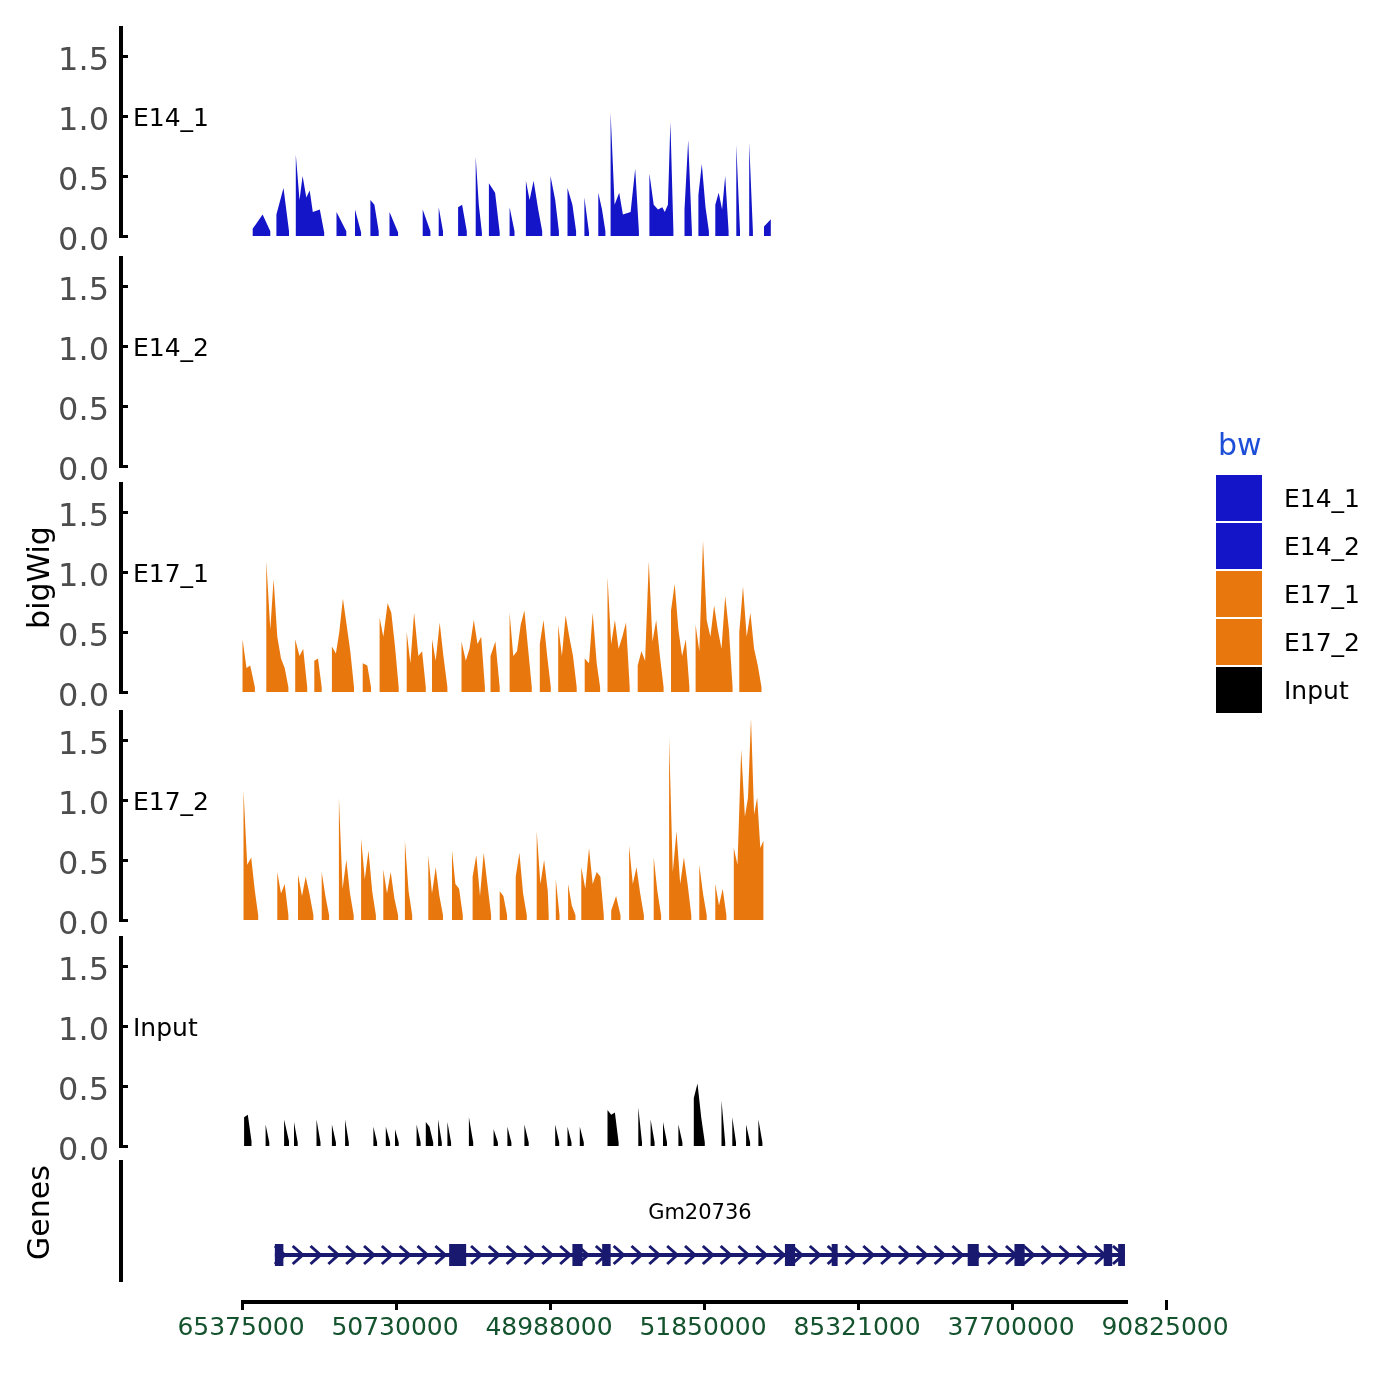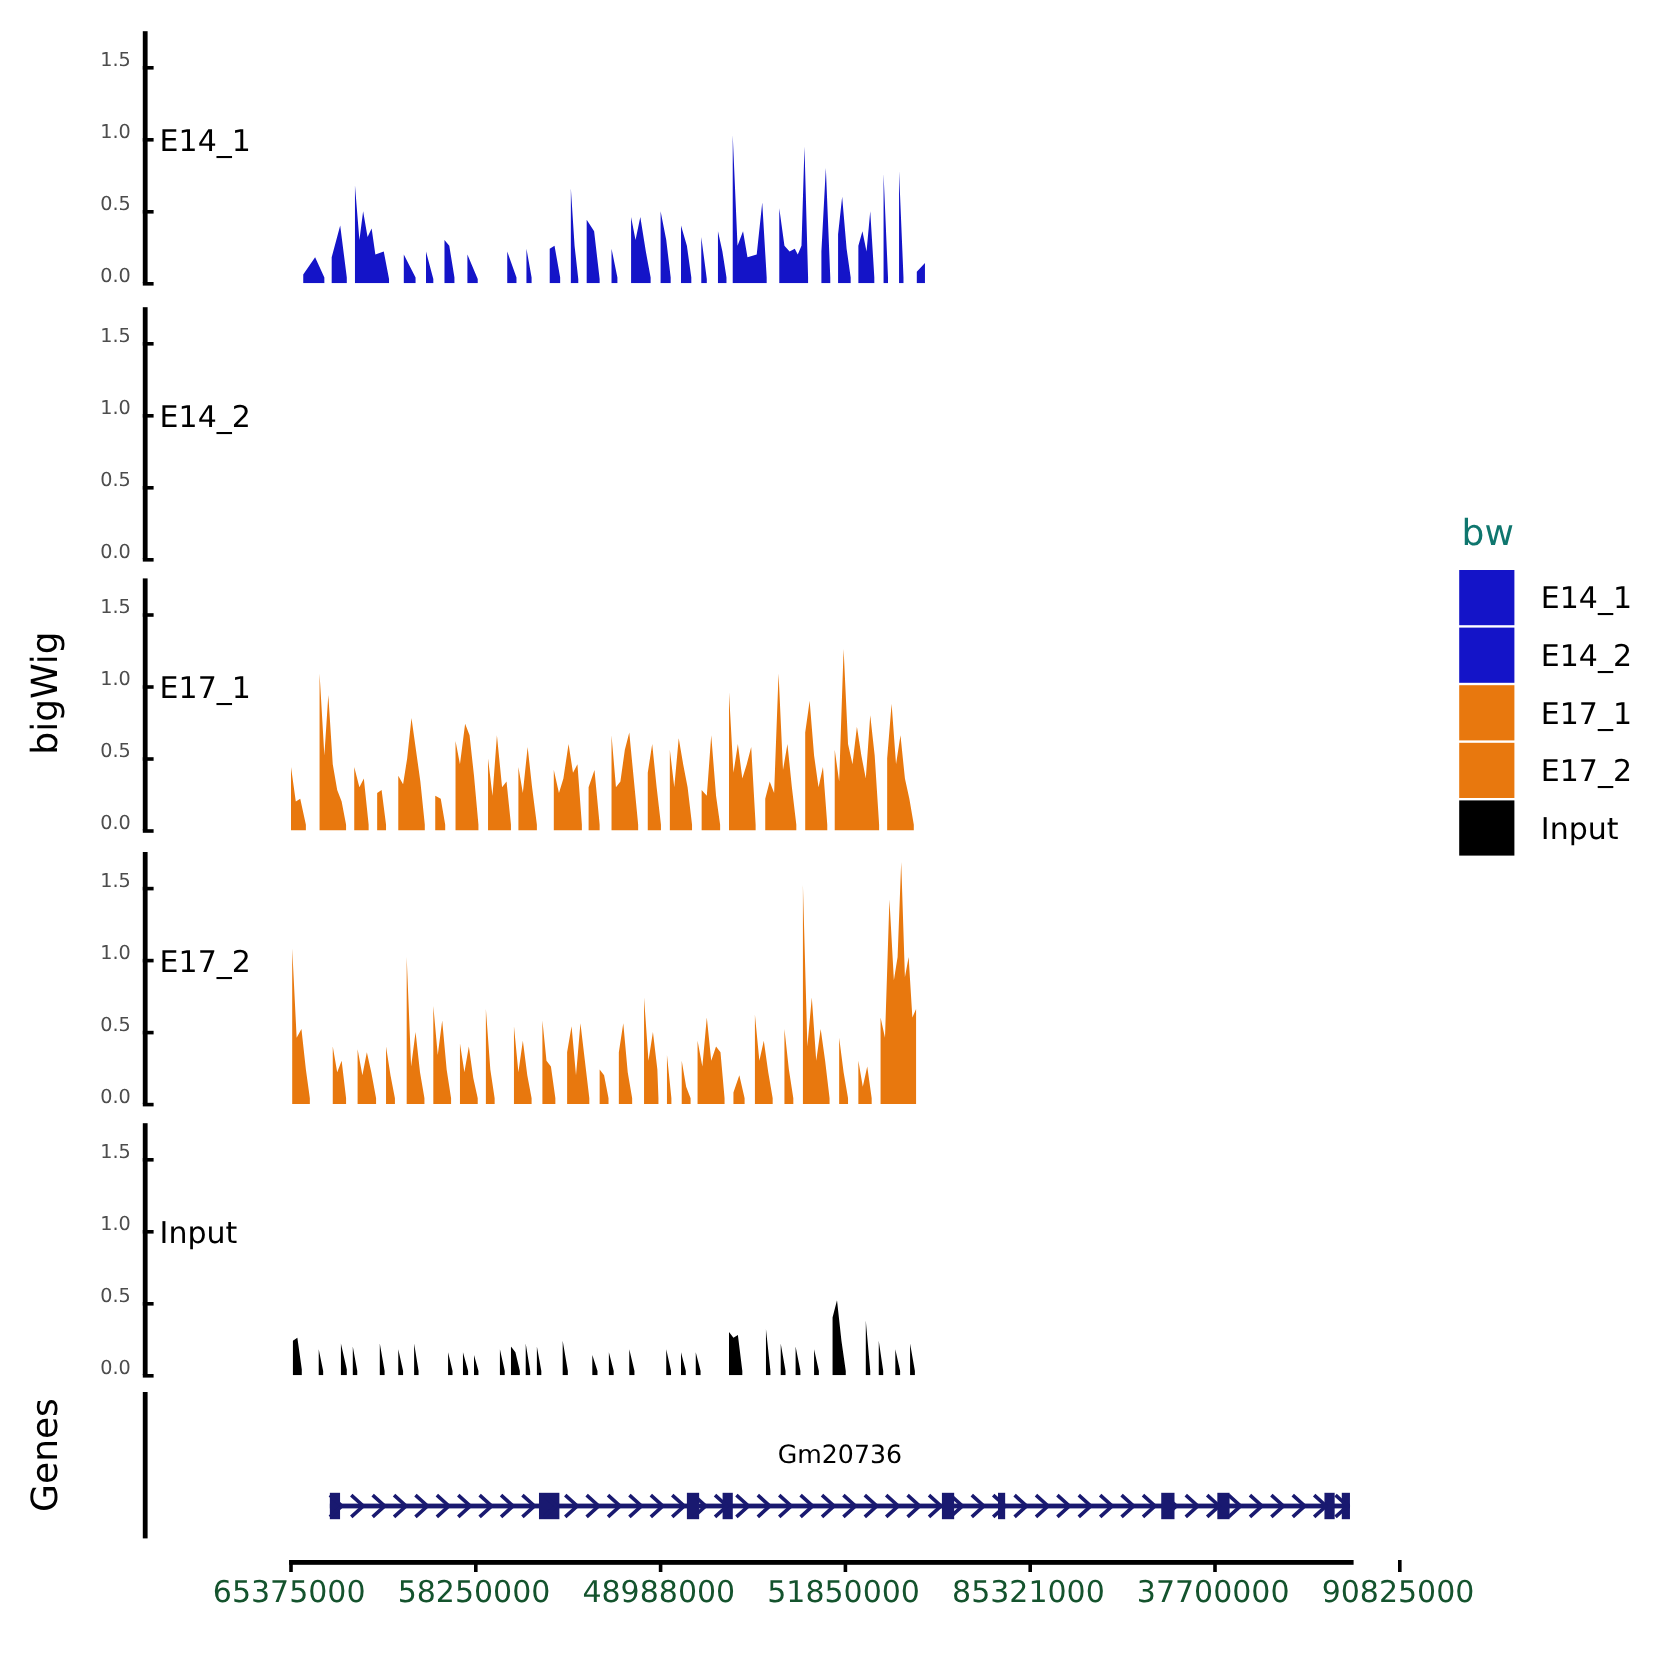--- a/index.html
+++ b/index.html
@@ -23,38 +23,38 @@
     font-size:29px;color:#000;
   }
 
   
   .panel{position:absolute;left:0;}
   .axisline{position:absolute;left:119px;width:4px;background:#000;}
 
   .ytick{position:absolute;right:0;width:0;}
   .ytick .tmark{position:absolute;left:0px;top:-1px;width:9px;height:3px;background:#000;}
   .ytick .tlab{position:absolute;left:-84px;top:-16px;width:74px;text-align:right;
-               font-size:16px;color:#4d4d4d;}
+               font-size:32px;color:#4d4d4d;}
 
   .tracklabel{position:absolute;font-size:25px;color:#000;left:133px;}
 
   
   .xaxisline{position:absolute;left:241px;top:1300px;width:887px;height:4px;background:#000;}
   .xtick{position:absolute;top:1300px;width:3px;height:10px;background:#000;}
   .xticklab{position:absolute;top:1312px;width:200px;margin-left:-100px;text-align:center;
             font-size:25px;color:#14532d;}
 
   
   .genepanel{position:absolute;left:0;top:1160px;height:140px;width:1216px;}
   .geneaxis{position:absolute;left:119px;top:0px;width:4px;height:122px;background:#000;}
   .genename{position:absolute;font-size:21px;color:#000;text-align:center;width:300px;}
 
   
   .legend{position:absolute;left:1216px;top:430px;width:180px;}
-  .legend-title{font-size:30px;color:#0f766e;margin:0 0 14px 2px;line-height:1;}
+  .legend-title{font-size:30px;color:#1d4ed8;margin:0 0 14px 2px;line-height:1;}
   .legend-row{display:flex;align-items:center;height:48px;}
   .legend-key{width:46px;height:46px;flex:0 0 46px;}
   .legend-lab{font-size:25px;color:#000;margin-left:22px;white-space:nowrap;}
 </style>
 </head>
 <body>
 
 <div id="root">
 
   <div class="ylab-bigwig">bigWig</div>
@@ -242,21 +242,21 @@
         <path d="M 1095.128510638298 86 L 1105.128510638298 95 L 1095.128510638298 104" stroke="#191970" stroke-width="3" fill="none"></path>
         <path d="M 1112.96 86 L 1122.96 95 L 1112.96 104" stroke="#191970" stroke-width="3" fill="none"></path>
       </svg>
   </div>
 
   <div class="xaxisline"></div>
   <div id="xticks">
       <div class="xtick" style="left: 241px;"></div>
       <div class="xticklab" style="left: 241px;">65375000</div>
       <div class="xtick" style="left: 395px;"></div>
-      <div class="xticklab" style="left: 395px;">58250000</div>
+      <div class="xticklab" style="left: 395px;">50730000</div>
       <div class="xtick" style="left: 549px;"></div>
       <div class="xticklab" style="left: 549px;">48988000</div>
       <div class="xtick" style="left: 703px;"></div>
       <div class="xticklab" style="left: 703px;">51850000</div>
       <div class="xtick" style="left: 857px;"></div>
       <div class="xticklab" style="left: 857px;">85321000</div>
       <div class="xtick" style="left: 1011px;"></div>
       <div class="xticklab" style="left: 1011px;">37700000</div>
       <div class="xtick" style="left: 1165px;"></div>
       <div class="xticklab" style="left: 1165px;">90825000</div>

